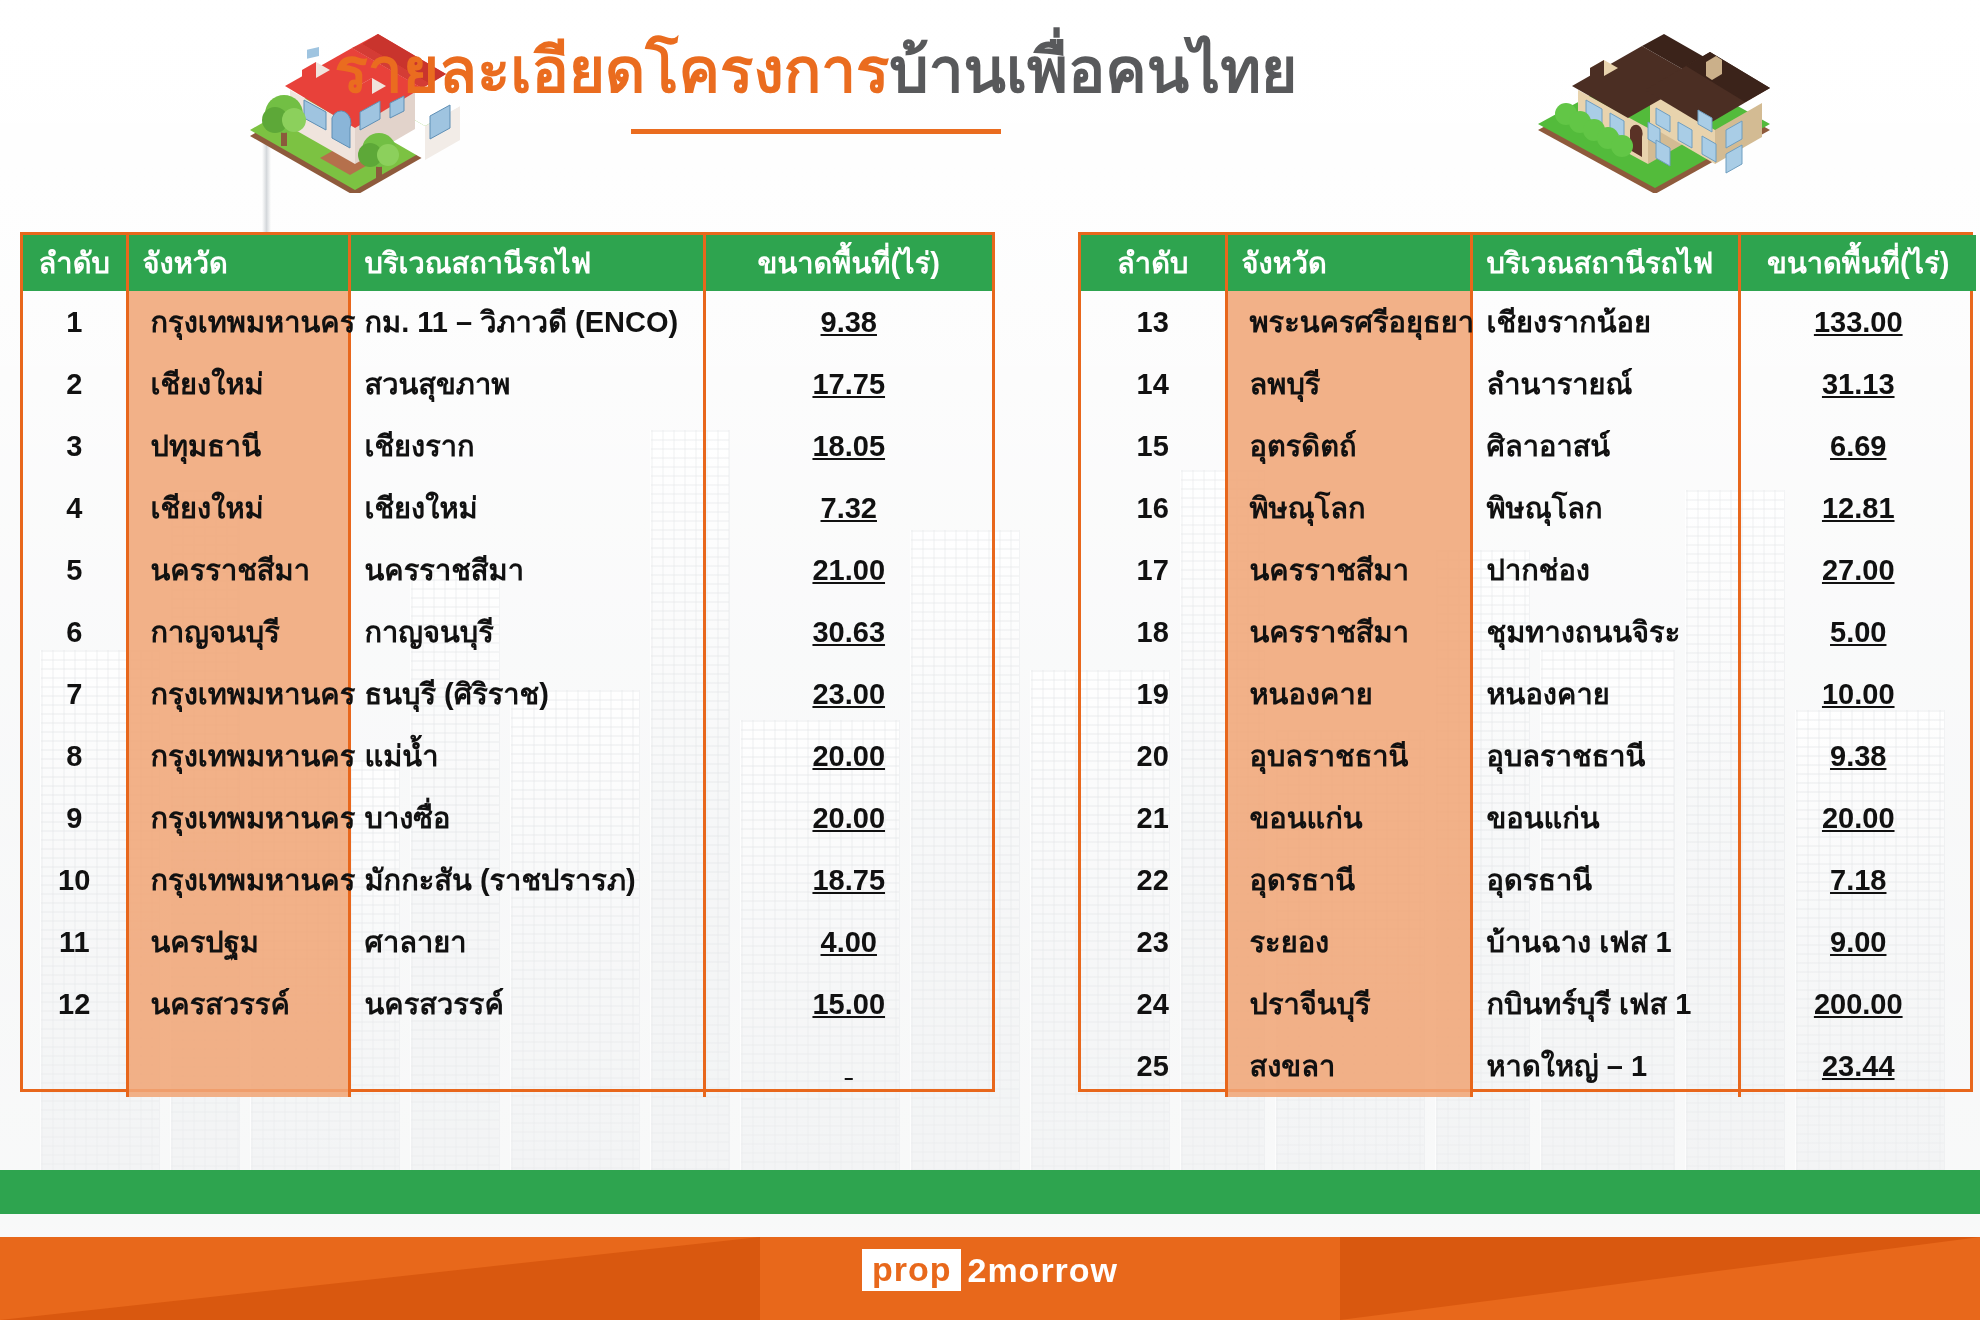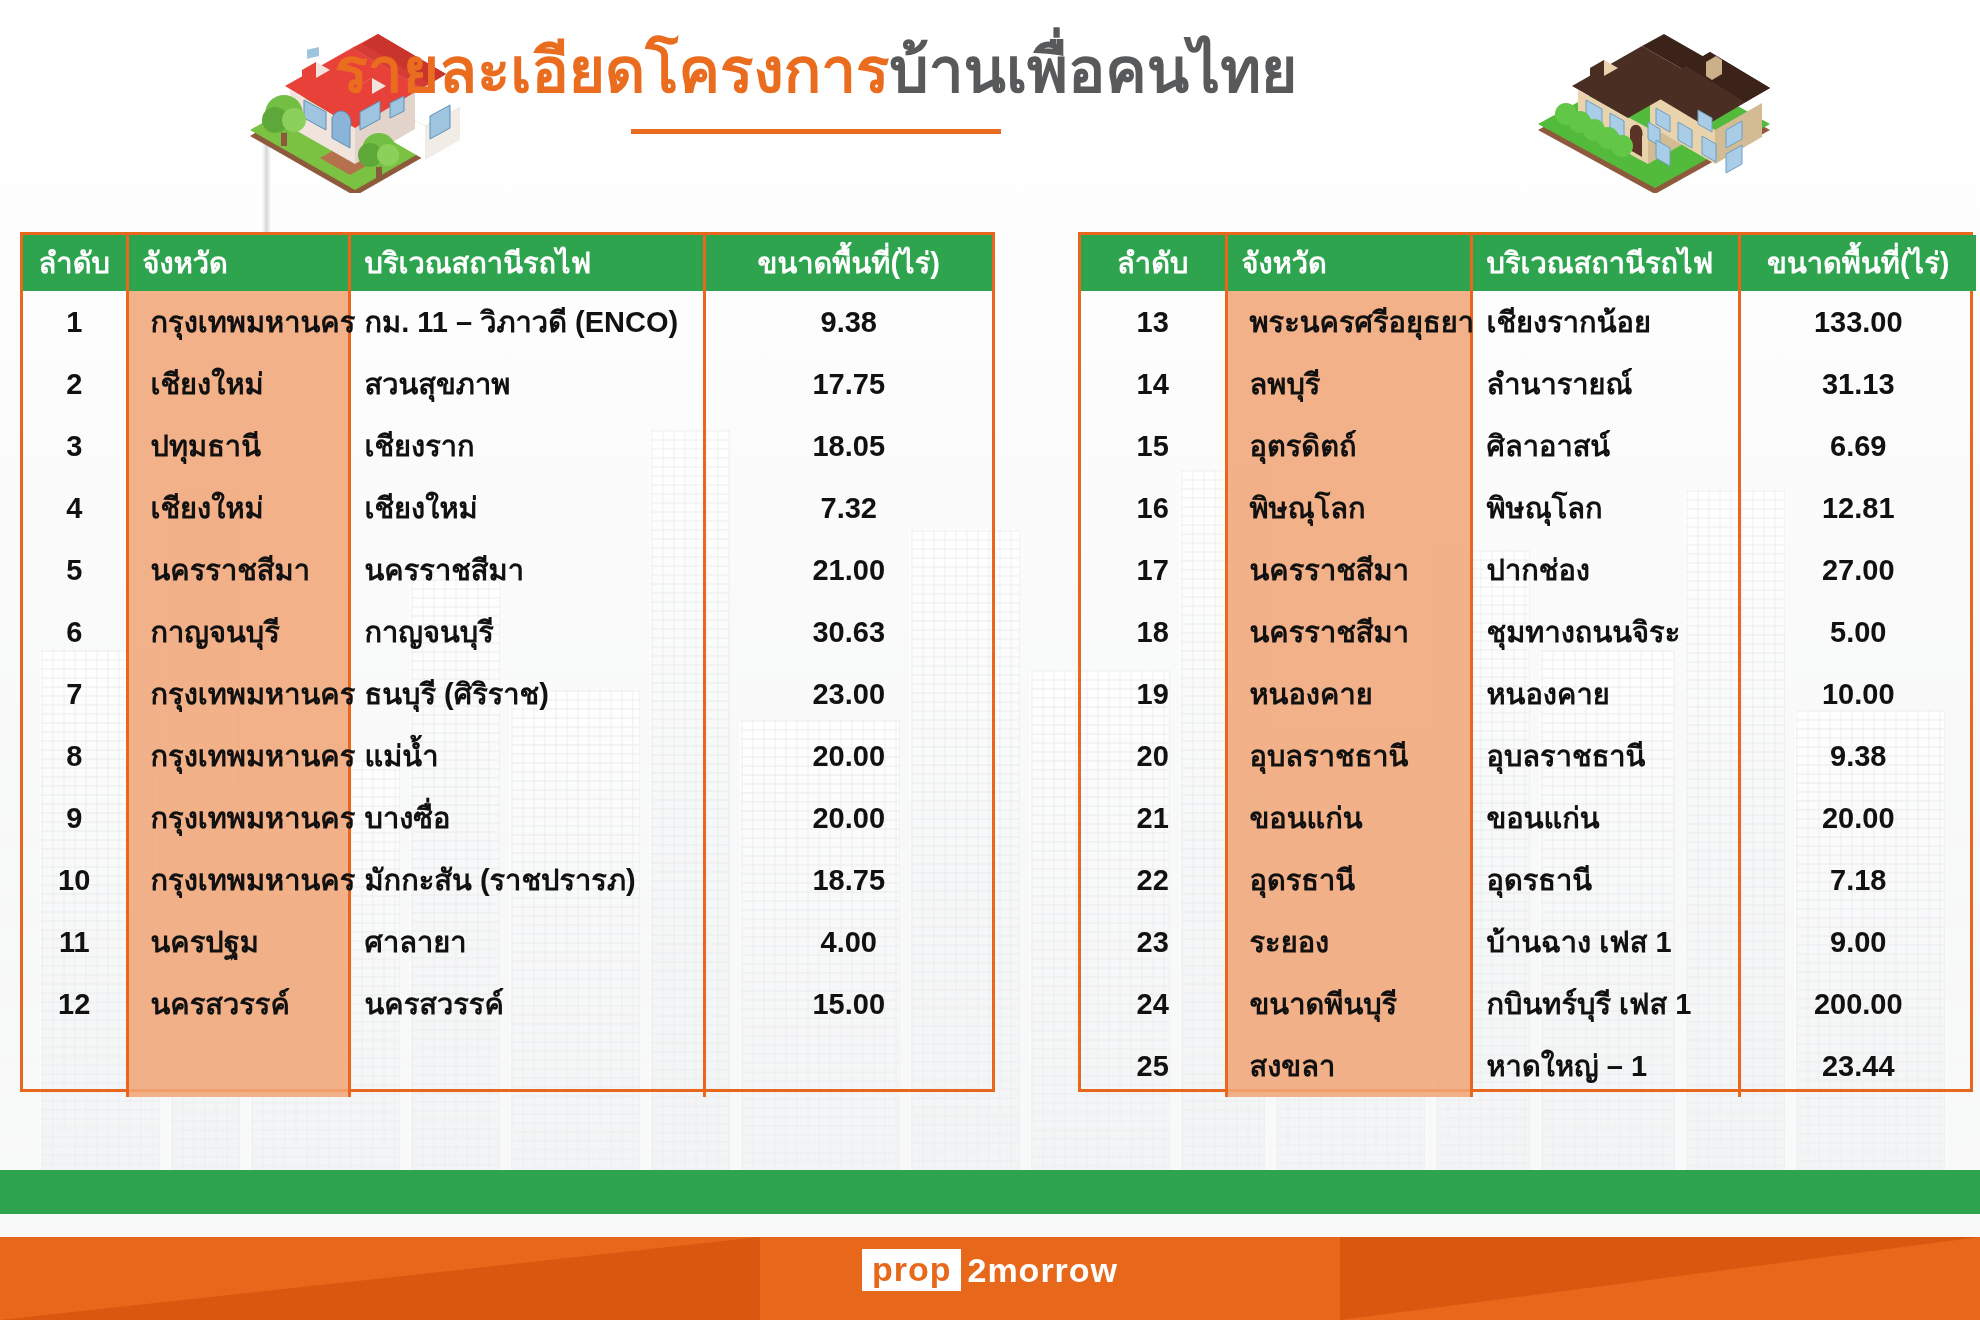--- a/index.html
+++ b/index.html
@@ -112,21 +112,21 @@
     height: 62px;
     padding: 0 14px;
     border-right: 3px solid #e8671c;
     white-space: nowrap;
     position: relative;
   }
   tbody td:last-child { border-right: none; }
   tbody td.col-no      { text-align: center; width: 100px; }
   tbody td.col-province{ text-align: left;   background: rgba(240,166,119,0.88); padding-left: 22px; }
   tbody td.col-station { text-align: left; }
-  tbody td.col-area    { text-align: center; }
+  tbody td.col-area    { text-align: center; text-decoration: underline; }
 
   thead th.col-no   { width: 100px; }
   thead th.col-area { width: 200px; }
 
   
   #table-left thead th.col-no      { width: 104px; }
   #table-left thead th.col-province{ width: 222px; }
   #table-left thead th.col-station { width: 355px; }
   #table-left thead th.col-area    { width: 288px; }
 
@@ -481,21 +481,21 @@
           <td class="col-area">7.18</td>
         </tr>
         <tr>
           <td class="col-no">23</td>
           <td class="col-province">ระยอง</td>
           <td class="col-station">บ้านฉาง เฟส 1</td>
           <td class="col-area">9.00</td>
         </tr>
         <tr>
           <td class="col-no">24</td>
-          <td class="col-province">ขนาดพีนบุรี</td>
+          <td class="col-province">ปราจีนบุรี</td>
           <td class="col-station">กบินทร์บุรี เฟส 1</td>
           <td class="col-area">200.00</td>
         </tr>
         <tr>
           <td class="col-no">25</td>
           <td class="col-province">สงขลา</td>
           <td class="col-station">หาดใหญ่ – 1</td>
           <td class="col-area">23.44</td>
         </tr>
       </tbody>

